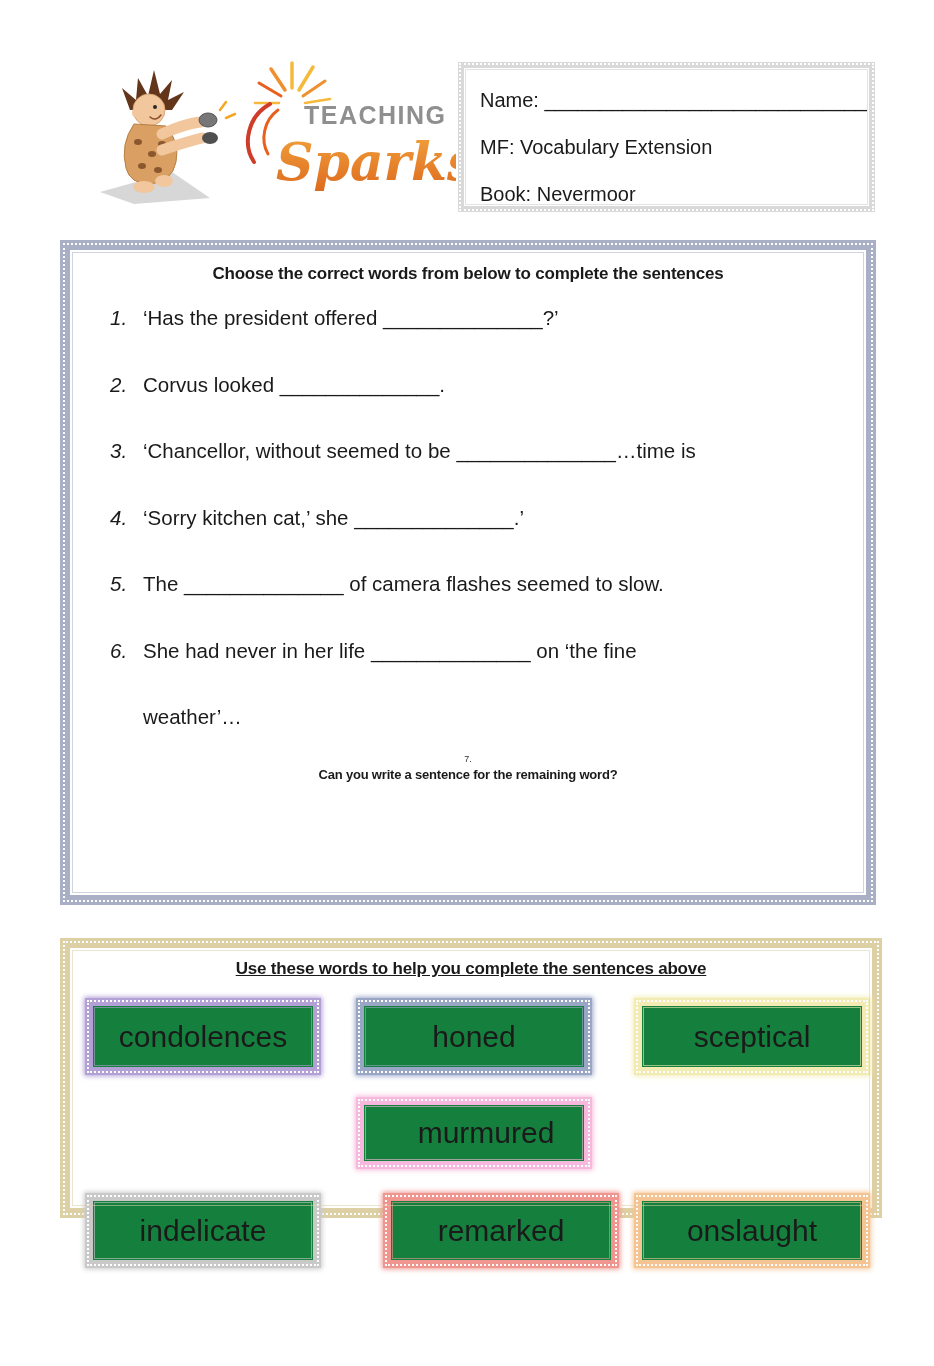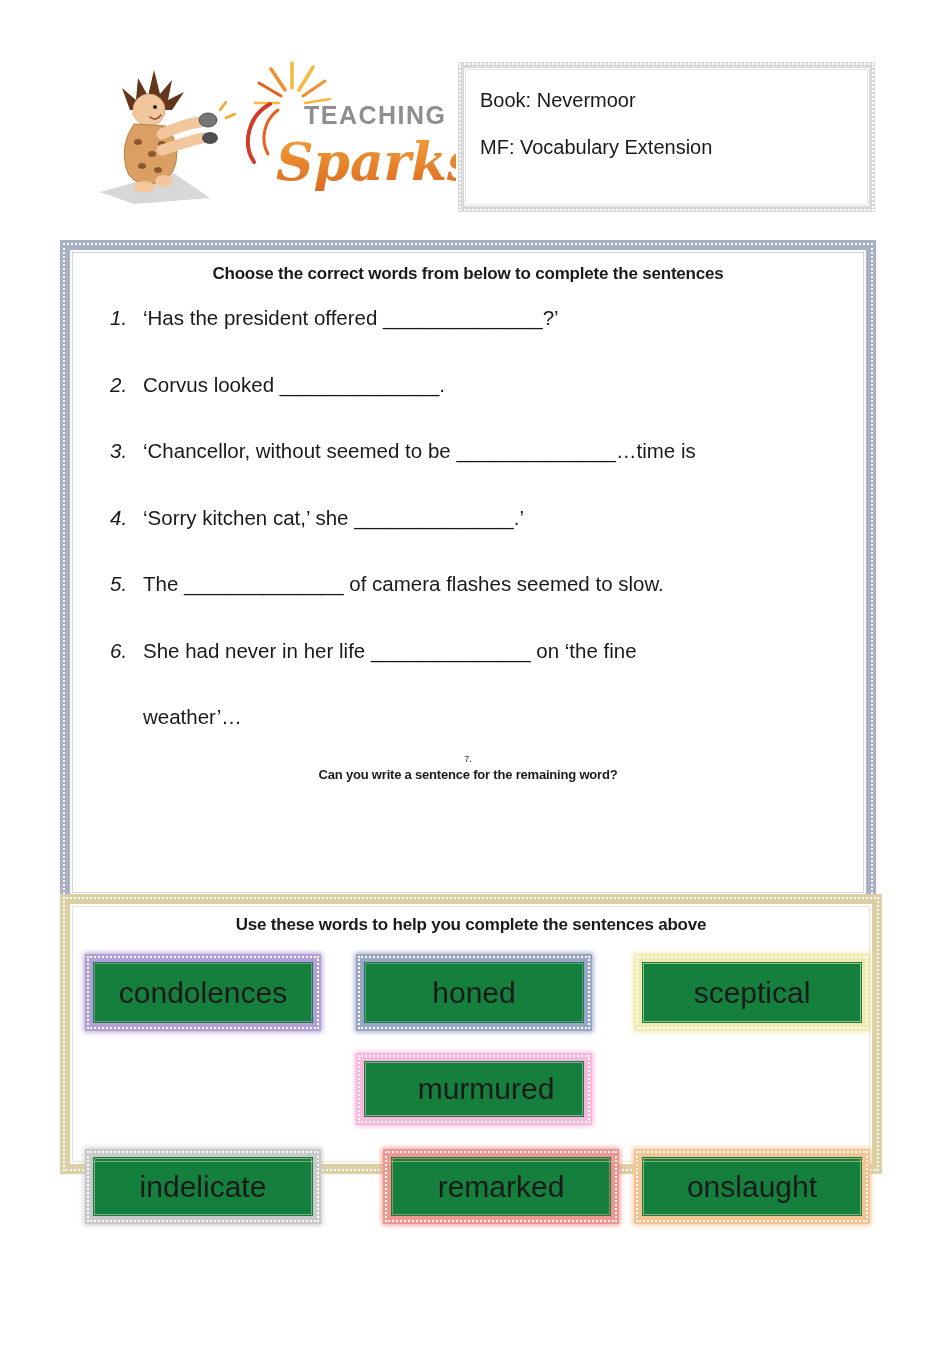--- a/index.html
+++ b/index.html
@@ -23,21 +23,21 @@
   
   .main-box{position:absolute;left:60px;top:240px;width:816px;height:665px;box-sizing:border-box;}
   .ws-title{text-align:center;font-weight:bold;font-size:17px;margin-top:14px;letter-spacing:-0.2px;}
   .rows{margin-top:1px;}
   .srow{position:relative;height:66.5px;display:flex;align-items:center;padding-left:73px;font-size:20.5px;}
   .srow .num{position:absolute;left:40px;font-style:italic;}
   .footnote{text-align:center;font-size:9px;color:#333;margin-top:3px;}
   .challenge{text-align:center;font-weight:bold;font-size:13px;margin-top:3px;letter-spacing:-0.2px;}
 
   
-  .bank-box{position:absolute;left:60px;top:894px;width:822px;height:280px;box-sizing:border-box;}
+  .bank-box{position:absolute;left:60px;top:938px;width:822px;height:280px;box-sizing:border-box;text-decoration:underline;}
   .bank-title{text-align:center;font-weight:bold;font-size:17px;margin-top:11px;letter-spacing:-0.2px;}
   .word-card{position:absolute;width:236px;height:77px;background:#15803d;box-sizing:border-box;
     border:8px solid var(--c,#ccc);box-shadow:0 0 5px 1px var(--c,#ccc);
     display:flex;align-items:center;justify-content:center;font-size:30px;}
   .word-card::before{content:"";position:absolute;inset:-6px;border:2px dotted #fff;pointer-events:none;}
   .word-card::after{content:"";position:absolute;inset:1px;border:1px solid var(--c,#ccc);opacity:.6;pointer-events:none;}
   .pos-w0{left:15px;top:50px;}
   .pos-w1{left:286px;top:50px;}
   .pos-w2{left:564px;top:50px;}
   .pos-w3{left:286px;top:149px;height:72px;padding-left:24px;}
@@ -93,22 +93,23 @@
     <path d="M178,46 C156,58 150,86 162,104" stroke="#cf3d2a" stroke-width="4" fill="none" stroke-linecap="round"></path>
     <path d="M186,52 C172,62 168,82 176,96" stroke="#e8601c" stroke-width="3" fill="none" stroke-linecap="round"></path>
 
     <text x="212" y="66" font-size="25" letter-spacing="1.5" font-weight="600" fill="#8f8f8f" font-family="&quot;Liberation Sans&quot;,sans-serif">TEACHING</text>
     <text x="184" y="122" font-size="52" font-style="italic" font-weight="bold" fill="url(#og)" font-family="&quot;DejaVu Serif&quot;,serif">Sparks</text>
   </svg>
 </div>
 
 <div class="info-box" style="--c: #d9d9d9;">
   <div class="info-lines">
+    <div>Name: _____________________________</div>
+    <div>MF: Vocabulary Extension</div>
     <div>Book: Nevermoor</div>
-    <div>MF: Vocabulary Extension</div>
   </div>
 </div>
 
 <div class="main-box dotbox" style="--c: #a9b0c6;">
   <div class="ws-title">Choose the correct words from below to complete the sentences</div>
   <div class="rows">
     <div class="srow">
       <span class="num">1.</span>
       <span class="stext">‘Has the president offered ______________?’</span>
     </div>

